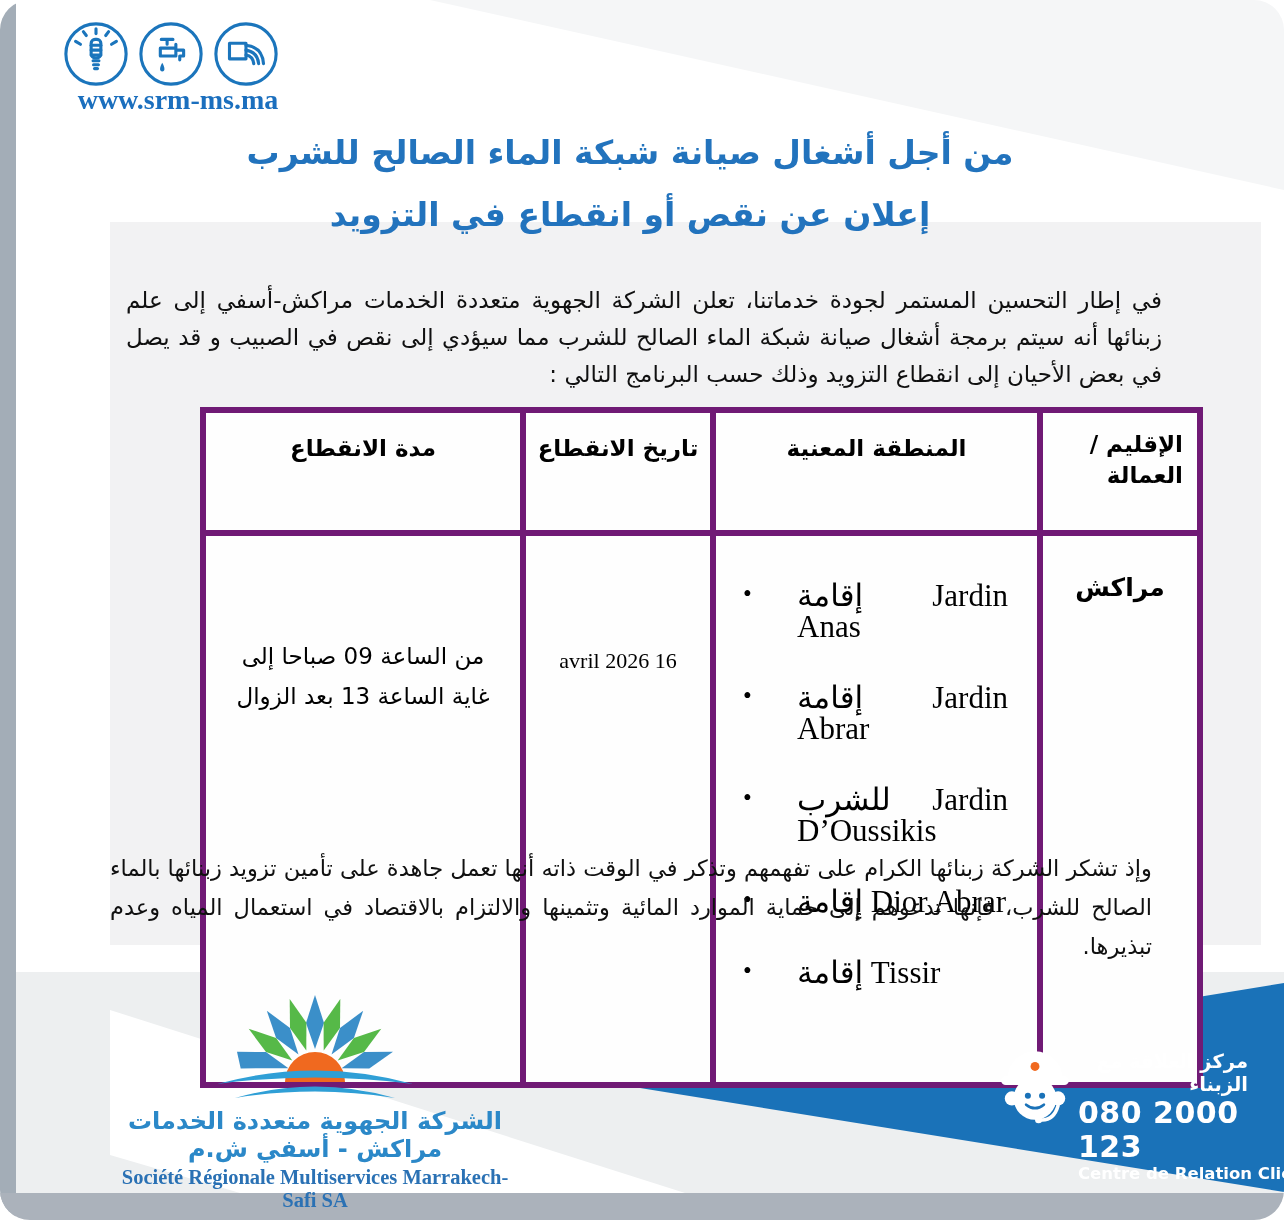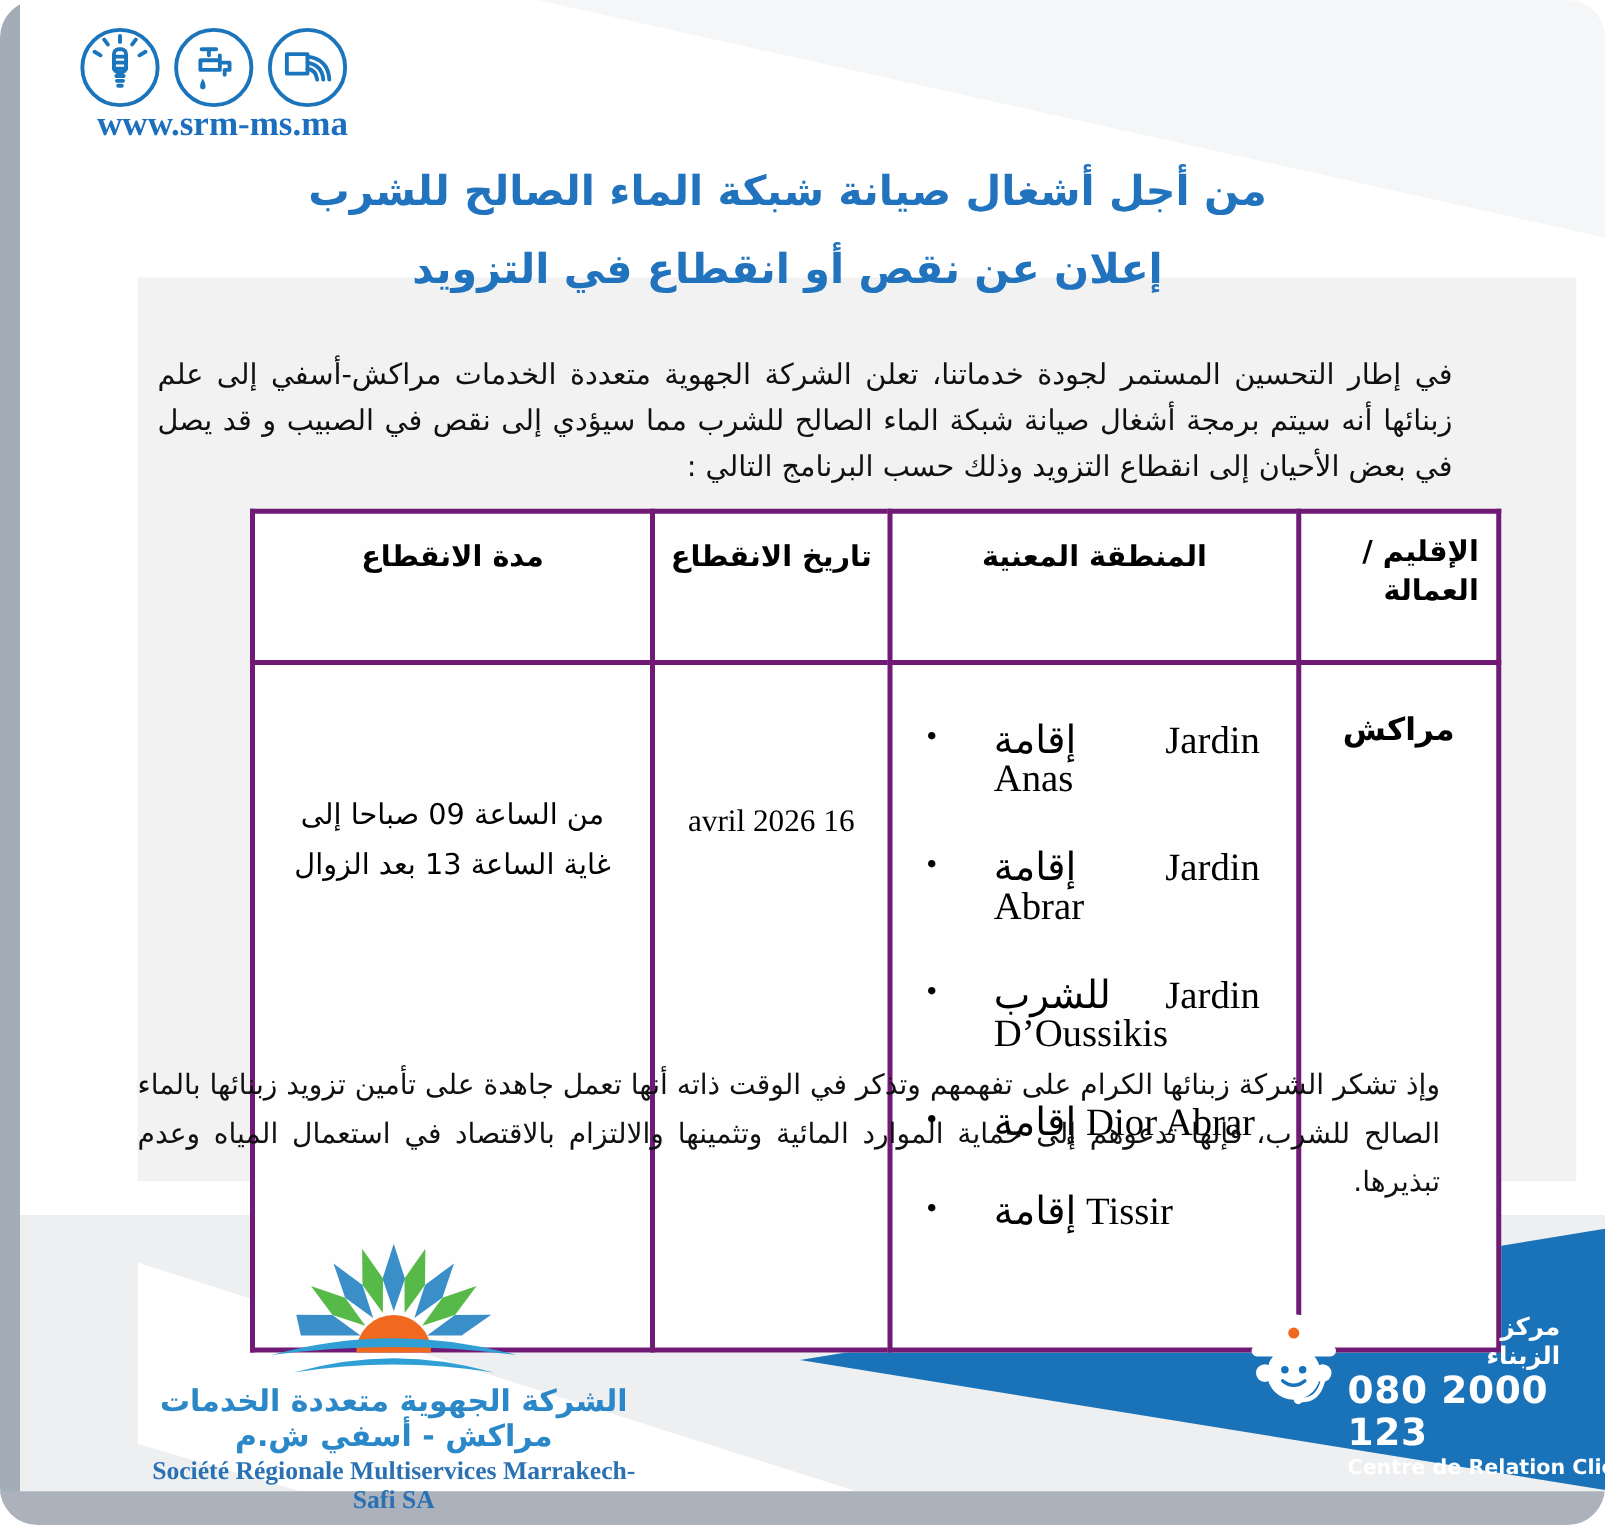--- a/index.html
+++ b/index.html
@@ -23,37 +23,37 @@
            font-family:"Liberation Serif","DejaVu Serif",serif;font-weight:bold;
            font-size:28px;color:#1b6fbe;}
   .title{position:absolute;left:160px;top:122px;width:940px;text-align:center;
          color:#2273bd;font-weight:bold;font-size:33px;line-height:62px;}
   
   .intro{position:absolute;left:126px;top:282px;width:1036px;direction:rtl;
          font-size:23px;line-height:37px;color:#101010;text-align:justify;}
   
   table.program{position:absolute;left:200px;top:407px;width:997px;border-collapse:collapse;
                 table-layout:fixed;background:#fefefe;}
-  table.program td{border:4px solid #701a75;vertical-align:top;}
+  table.program td{border:6px solid #701a75;vertical-align:top;}
   .col-province{width:160px;}
   .col-area{width:327px;}
   .col-date{width:190px;}
   .col-duration{width:320px;}
   tr.hdr td{height:94px;font-weight:bold;font-size:23px;color:#000;}
   td.h-center{text-align:center;padding-top:22px;}
   td.h-province{text-align:right;padding:16px 14px 0 24px;line-height:31px;}
   tr.body td{height:433px;}
   td.b-province{text-align:center;padding-top:37px;font-weight:bold;font-size:25px;margin-top:36px;}
   td.b-area{direction:ltr;padding-top:44px;}
   .area-item{position:relative;padding-left:80px;padding-right:28px;margin-bottom:40px;
              font-family:Liberation Serif, serif;font-size:31px;line-height:31px;
              text-align:justify;}
   .area-item::before{content:"\2022";position:absolute;left:26px;top:-2px;font-size:25px;}
   td.b-date{text-align:center;padding-top:112px;
-            font-family:"Liberation Serif","DejaVu Serif",serif;font-size:25px;}
+            font-family:"Liberation Serif","DejaVu Serif",serif;font-size:22px;}
   td.b-duration{text-align:center;padding:100px 28px 0 28px;font-size:23px;line-height:40px;}
   
   .closing{position:absolute;left:110px;top:849px;width:1042px;direction:rtl;z-index:5;
            font-size:22.5px;line-height:39px;color:#101010;text-align:justify;}
   
   .logo-block{position:absolute;left:105px;top:985px;width:420px;text-align:center;z-index:3;}
   .logo-block svg{display:block;margin:0 auto;}
   .company-ar{font-size:24px;font-weight:bold;color:#2b88c8;margin-top:0px;}
   .company-tif{font-size:19px;color:#36a3d9;letter-spacing:3px;margin-top:3px;white-space:nowrap;}
   .company-fr{font-family:"Liberation Serif","DejaVu Serif",serif;font-size:20.5px;

